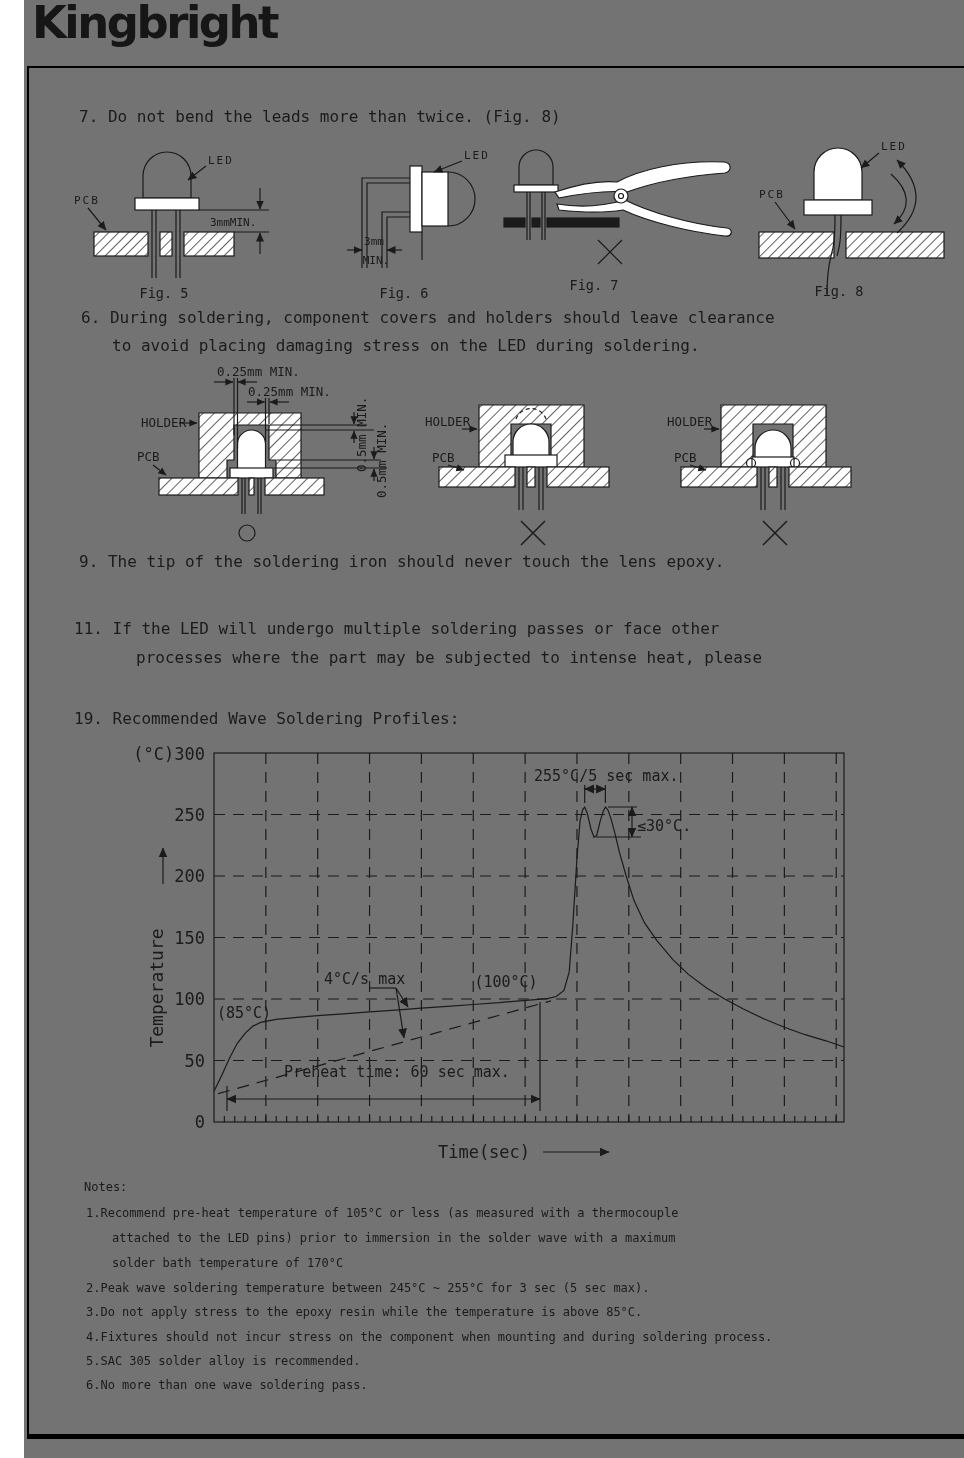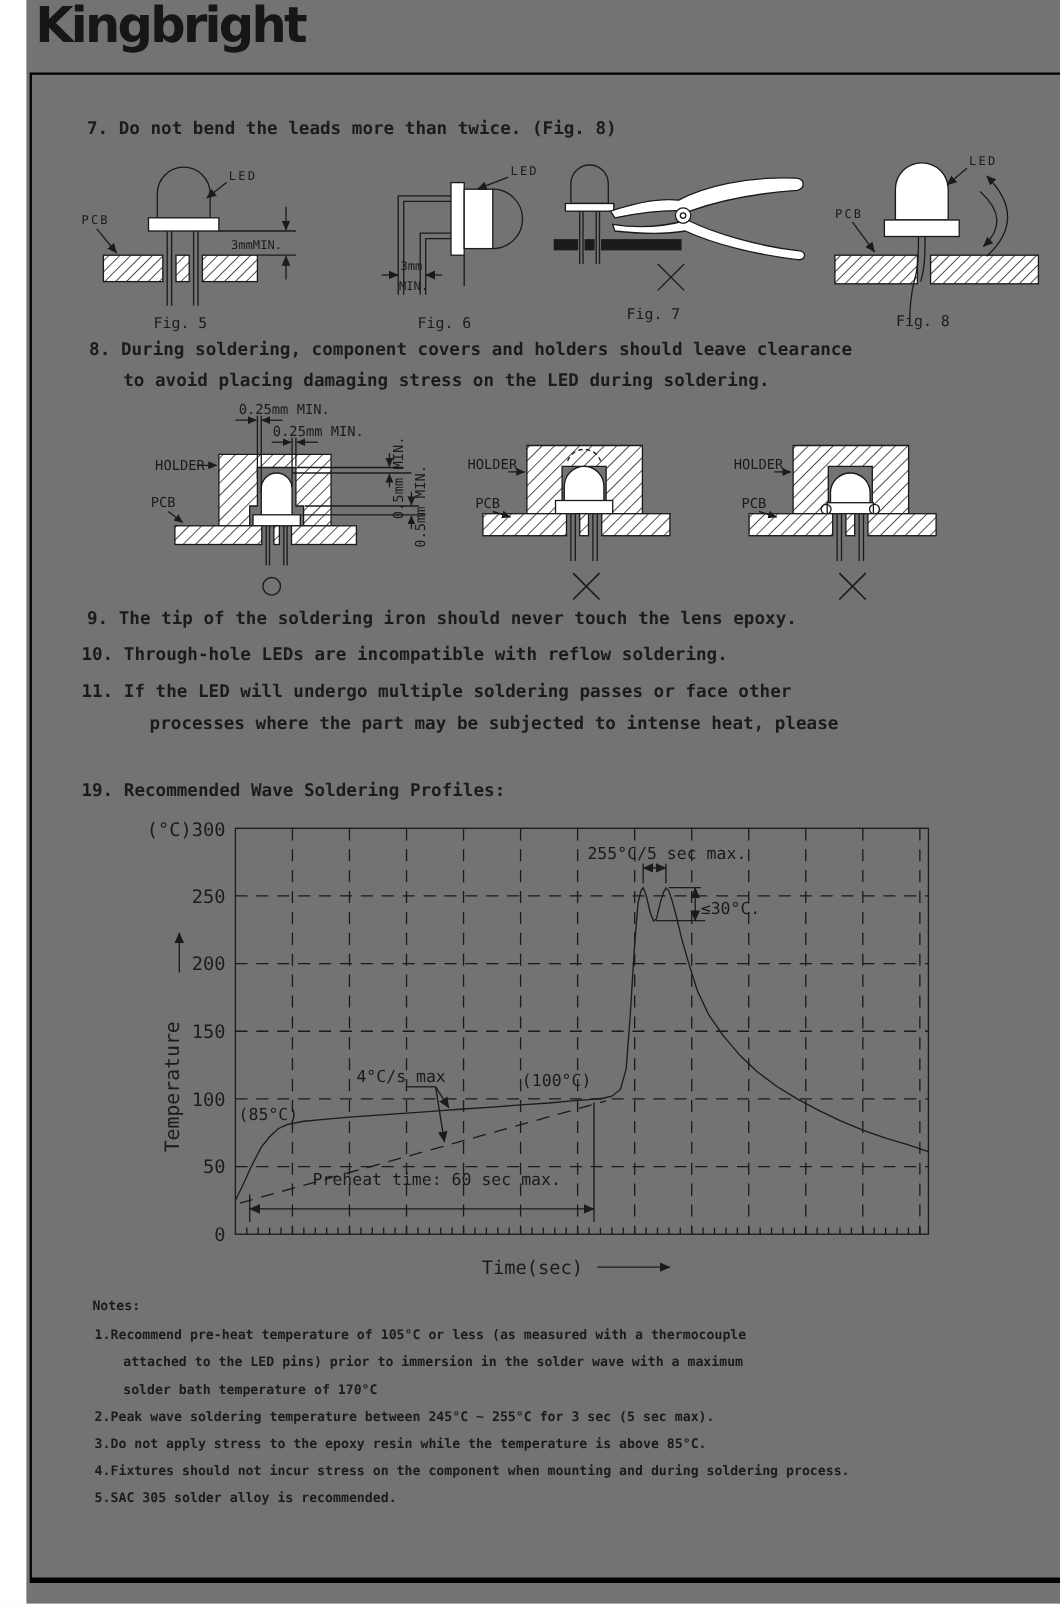--- a/index.html
+++ b/index.html
@@ -1,18 +1,18 @@
 <!DOCTYPE html>
 <html><head>
 <meta charset="utf-8">
 <style>
   html,body{margin:0;padding:0;background:#fff;}
   .page{position:relative;width:964px;height:1458px;background:#737373;overflow:hidden;
         font-family:"DejaVu Sans Mono", monospace;color:#1b1b1b;margin-left:24px;}
-  .abs{position:absolute;white-space:pre;font-weight:bold;}
+  .abs{position:absolute;white-space:pre;}
   .logo{font-family:"DejaVu Sans", sans-serif;font-weight:800;font-size:45px;letter-spacing:-2.5px;color:#161616;}
   .frame{position:absolute;left:3px;top:66px;width:951px;height:1366px;
          border:2.5px solid #000;border-bottom-width:5px;}
   .item{font-size:16px;}
   .note{font-size:12px;}
   svg{position:absolute;overflow:visible;}
   svg text{font-family:"DejaVu Sans Mono", monospace;fill:#1b1b1b;stroke:none;}
   .s{stroke:#1b1b1b;stroke-width:1.2;fill:none;}
   .fillw{fill:#fff;}
   .dash{stroke-dasharray:11,8;}
@@ -126,21 +126,21 @@
       <path d="M158,95 Q196,60 158,22" marker-end="url(#mF8)"></path>
       <path d="M152,36 Q181,62 155,86" marker-end="url(#mF8)"></path>
       <line x1="140" y1="15" x2="122" y2="30" marker-end="url(#mF8)"></line>
       <line x1="36" y1="64" x2="56" y2="91" marker-end="url(#mF8)"></line>
     </g>
     <text x="142" y="12" class="t11 sp">LED</text>
     <text x="20" y="60" class="t11 sp">PCB</text>
     <text x="100" y="158" class="t13" text-anchor="middle">Fig. 8</text>
   </svg>
 
-  <div class="abs item" style="left:57px;top:308px">8. During soldering, component covers and holders should leave clearance</div>
+  <div class="abs item" style="left:57px;top:308px">6. During soldering, component covers and holders should leave clearance</div>
   <div class="abs item" style="left:88px;top:336px">to avoid placing damaging stress on the LED during soldering.</div>
 
   <svg style="left:105px;top:362px" width="300" height="185" viewBox="0 0 300 185">
     <defs>
       <pattern id="hH1" patternUnits="userSpaceOnUse" width="8" height="8" patternTransform="rotate(45)">
         <rect width="8" height="8" fill="#fff"></rect>
           <line x1="0" y1="0" x2="0" y2="8" stroke="#1b1b1b" stroke-width="1.4"></line>
       </pattern>
       <marker id="mH1" markerUnits="userSpaceOnUse" markerWidth="9" markerHeight="9" viewBox="0 0 10 10" refX="8.5" refY="5" orient="auto-start-reverse">
           <path d="M0,1 L9,5 L0,9 Z" fill="#1b1b1b"></path>
@@ -227,21 +227,20 @@
       <rect x="125" y="82" width="62" height="20" fill="url(#hH3)"></rect>
       <line x1="40" y1="44" x2="55" y2="44" marker-end="url(#mH3)"></line>
       <line x1="26" y1="80" x2="42" y2="85" marker-end="url(#mH3)"></line>
       <path d="M99,136 L123,160 M123,136 L99,160" stroke-width="1.5"></path>
     </g>
     <text x="3" y="41" class="t12">HOLDER</text>
     <text x="10" y="77" class="t12">PCB</text>
   </svg>
 
   <div class="abs item" style="left:55px;top:552px">9. The tip of the soldering iron should never touch the lens epoxy.</div>
-  <div class="abs item" style="left:50px;top:585px">10. Through-hole LEDs are incompatible with reflow soldering.</div>
   <div class="abs item" style="left:50px;top:619px">11. If the LED will undergo multiple soldering passes or face other</div>
   <div class="abs item" style="left:112px;top:648px">processes where the part may be subjected to intense heat, please</div>
   <div class="abs item" style="left:50px;top:709px">19. Recommended Wave Soldering Profiles:</div>
 
   <svg id="chartsvg" style="left:95px;top:735px" width="860" height="440" viewBox="0 0 860 440">
     <defs>
       <marker id="mC" markerUnits="userSpaceOnUse" markerWidth="11" markerHeight="11" viewBox="0 0 10 10" refX="8.5" refY="5" orient="auto-start-reverse">
           <path d="M0,1 L9,5 L0,9 Z" fill="#1b1b1b"></path>
         </marker>
     </defs>
@@ -365,14 +364,15 @@
   </svg>
 
   <div class="abs note" style="left:60px;top:1180px">Notes:</div>
   <div class="abs note" style="left:62px;top:1206px">1.Recommend pre-heat temperature of 105°C or less (as measured with a thermocouple</div>
   <div class="abs note" style="left:88px;top:1231px">attached to the LED pins) prior to immersion in the solder wave with a maximum</div>
   <div class="abs note" style="left:88px;top:1256px">solder bath temperature of 170°C</div>
   <div class="abs note" style="left:62px;top:1281px">2.Peak wave soldering temperature between 245°C ~ 255°C for 3 sec (5 sec max).</div>
   <div class="abs note" style="left:62px;top:1305px">3.Do not apply stress to the epoxy resin while the temperature is above 85°C.</div>
   <div class="abs note" style="left:62px;top:1330px">4.Fixtures should not incur stress on the component when mounting and during soldering process.</div>
   <div class="abs note" style="left:62px;top:1354px">5.SAC 305 solder alloy is recommended.</div>
+  <div class="abs note" style="left:62px;top:1378px">6.No more than one wave soldering pass.</div>
 
 </div>
 
 </body></html>

